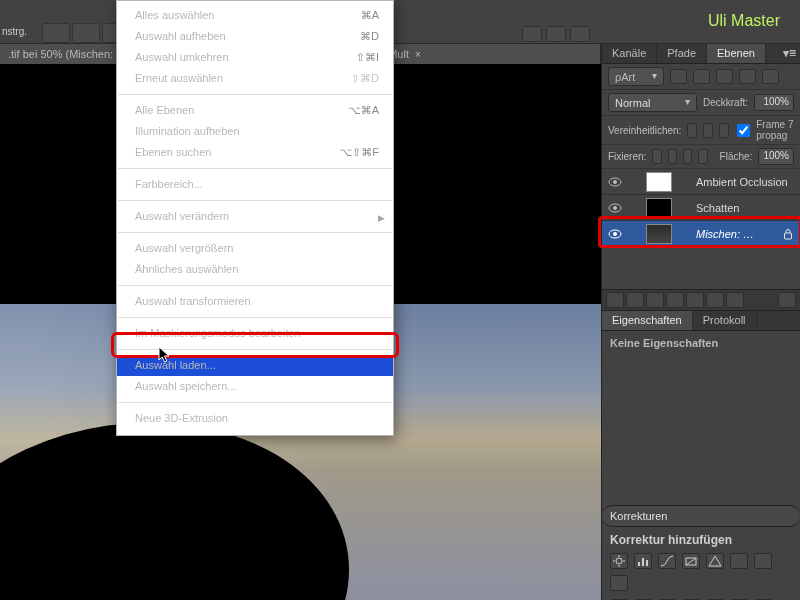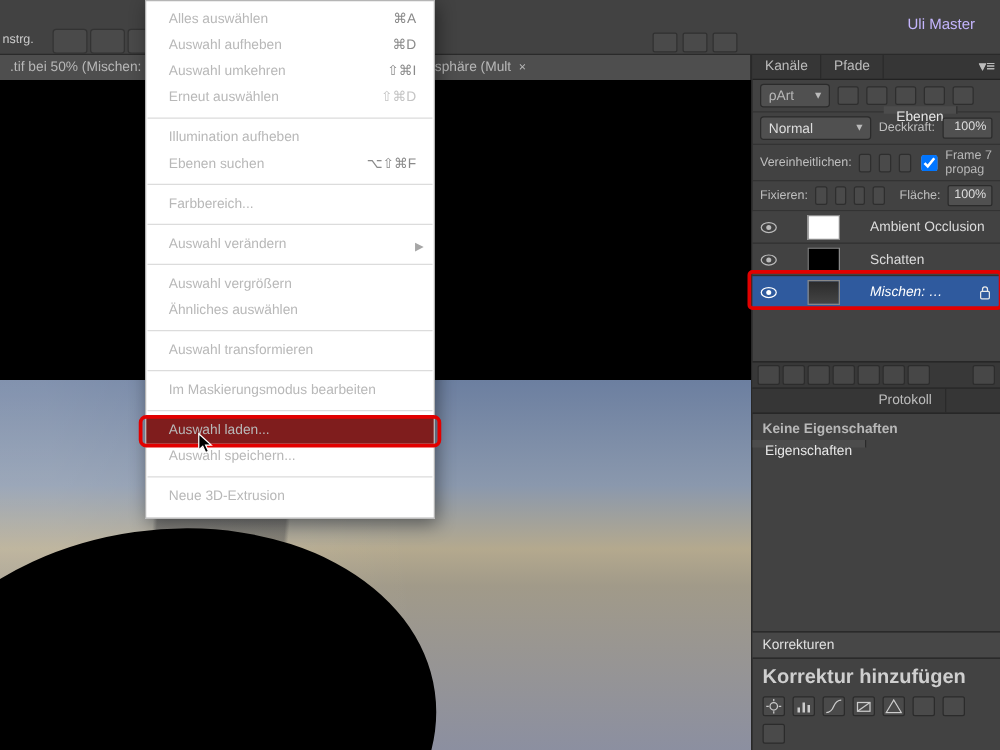--- a/index.html
+++ b/index.html
@@ -1,20 +1,20 @@
 <!DOCTYPE html>
 <html><head>
 <meta charset="utf-8">
 <style>
 * { margin:0; padding:0; box-sizing:border-box; font-family:"Lucida Grande","Segoe UI",Tahoma,sans-serif; font-size:11px; color:#b8b8b8; user-select:none; }
 body { background:#424242; width:800px; height:600px; overflow:hidden; position:relative; }
 
 
 .topbar { position:absolute; top:0; left:0; right:0; height:44px; background:#424242; border-bottom:1px solid #2a2a2a; }
-.topbar .wsname { position:absolute; right:20px; top:12px; color:#c4b5fd; font-size:12px; }
+.topbar .wsname { position:absolute; right:20px; top:12px; color:#bef264; font-size:16px; }
 .topbar .toolicons { position:absolute; top:22px; left:0; height:22px; display:flex; gap:2px; align-items:center; padding-left:4px;}
 .topbar .toolicons .tbbtn { width:28px; height:20px; background:#4a4a4a; border:1px solid #333; border-radius:3px;}
 .topbar .label { position:absolute; top:26px; left:2px; color:#ccc; font-size:10px;}
 
 
 .tabstrip { position:absolute; top:44px; left:0; right:199px; height:20px; background:#393939; display:flex; }
 .tab { padding:3px 8px; background:#4e4e4e; border-right:1px solid #2c2c2c; color:#d5d5d5; font-size:10px; white-space:nowrap; overflow:hidden; display:flex; align-items:center;}
 .tab.front { flex:0 0 120px;}
 .tab.second { flex:1;}
 .tab .x { margin-left:6px; font-size:10px; }
@@ -22,38 +22,38 @@
 
 .canvas { position:absolute; top:64px; left:0; right:199px; bottom:0; background:#000; overflow:hidden;}
 .canvas .image { position:absolute; top:240px; left:-80px; right:0; height:300px; background:linear-gradient(180deg,#6c7fa0 0%, #8a98ad 28%, #b4a98e 45%, #a19a89 55%, #8b8fa1 100%); }
 .canvas .image::before{content:"";position:absolute;inset:0;background:
  linear-gradient(95deg, rgba(0,0,0,0) 30%, rgba(50,50,55,.35) 30.5%, rgba(50,50,55,.35) 45%, rgba(0,0,0,0) 45.5%),
  linear-gradient(85deg, rgba(255,255,255,.15) 20%, rgba(255,255,255,0) 60%);
 }
 .canvas .shadow { position:absolute; width:440px; height:320px; left:-90px; top:360px; background:#000; border-radius:50%; transform:rotate(-8deg);}
 
 
-.menu { position:absolute; top:0; left:116px; width:232px; background:#fff; border:1px solid #b5b5b5; box-shadow:2px 4px 14px rgba(0,0,0,.45); padding:4px 0 6px; color:#000;text-align:center;}
+.menu { position:absolute; top:0; left:116px; width:278px; background:#fff; border:1px solid #b5b5b5; box-shadow:2px 4px 14px rgba(0,0,0,.45); padding:4px 0 6px; color:#000;text-align:center;}
 .menu .mi { display:flex; justify-content:space-between; padding:3px 14px 3px 18px; color:#222; font-size:12px; line-height:15px; position:relative;}
 .menu .mi.disabled { color:#a6a6a6; }
 .menu .mi.sub::after{content:"▶"; font-size:9px; color:#a6a6a6; position:absolute; right:8px; top:5px;}
 .menu .sep { height:1px; background:#dcdcdc; margin:5px 1px; }
 .menu .sc { color:#8a8a8a; font-size:11px; padding-left:12px;}
 .menu .mi.disabled .sc{color:#c4c4c4;}
-.menu .mi.hl { background:#7f1d1d; color:#fff; }
+.menu .mi.hl { background:#1d4ed8; color:#fff; }
 .menu .redbox { position:absolute; border:3px solid #e20000; border-radius:6px; pointer-events:none; }
 .menu .redhl { left:-6px; right:-6px; top:331px; height:26px; }
 .cursor { position:absolute; left:158px; top:346px; width:14px; height:18px; z-index:40;}
 .cursor svg{width:14px;height:18px;display:block;}
 
 
 .panels { position:absolute; top:44px; right:0; bottom:0; width:199px; background:#424242; border-left:1px solid #222;}
 .ptabs { display:flex; background:#363636; height:20px; border-bottom:1px solid #222;}
 .ptab { padding:3px 10px; color:#bcbcbc; font-size:11px; border-right:1px solid #2a2a2a;}
-.ptab.active { background:#4c4c4c; color:#e8e8e8;margin-top:41px;}
+.ptab.active { background:#4c4c4c; color:#e8e8e8;}
 .prow { display:flex; align-items:center; padding:3px 6px; gap:6px; border-bottom:1px solid #333;}
 .selectish { flex:1; height:19px; background:#505050; border:1px solid #2b2b2b; border-radius:3px; display:flex; align-items:center; padding:0 6px; color:#ddd; font-size:11px; position:relative;}
 .selectish::after{content:"▾"; position:absolute; right:6px; top:2px; color:#bbb; font-size:10px;}
 .smlabel{color:#bfbfbf; font-size:10px;}
 .valbox{width:40px; height:17px; background:#505050; border:1px solid #2b2b2b; border-radius:2px; text-align:right; padding:1px 4px; color:#ddd; font-size:10px;}
 .ic { width:17px; height:15px; background:#4a4a4a; border:1px solid #2e2e2e; border-radius:2px;}
 
 .layerlist { background:#424242; }
 .layer { display:flex; align-items:center; height:26px; border-bottom:1px solid #303030; padding:0 6px; gap:24px; position:relative;}
 .layer .eye{width:14px;display:flex;justify-content:center;}
@@ -69,22 +69,22 @@
 .redlayer{position:absolute; border:3px solid #e20000; border-radius:4px; pointer-events:none; left:-4px; right:-2px;}
 
 
 .midbar { display:flex; gap:2px; padding:2px 4px; background:#383838; border-top:1px solid #222; border-bottom:1px solid #222;}
 .midbar .mb { width:18px; height:16px; background:#474747; border:1px solid #2c2c2c; border-radius:2px;}
 .midbar .sp{flex:1;}
 
 .props { padding:6px 8px; color:#d2d2d2; font-size:11px; }
 .propsbody { height:150px; }
 
-.korrtitle{padding:4px 8px; background:#474747; border-top:1px solid #222; border-bottom:1px solid #222; font-size:11px; color:#e0e0e0;}
-.korrsub{padding:6px 8px 2px; font-size:16px; color:#cfcfcf; font-weight:bold;}
+.korrtitle{padding:4px 8px; background:#474747; border-top:1px solid #222; border-bottom:1px solid #222; font-size:11px; color:#e0e0e0;border-radius:10px;}
+.korrsub{padding:6px 8px 2px; font-size:12px; color:#cfcfcf; font-weight:bold;}
 .korrgrid{display:flex; flex-wrap:wrap; gap:6px; padding:4px 8px 8px;}
 .kic{width:18px;height:16px;border:1px solid #2b2b2b;background:#4a4a4a;border-radius:2px;display:flex;align-items:center;justify-content:center;}
 .kic svg{width:14px;height:12px;}
 
 
 .panelmenu{position:absolute; right:4px; top:2px; color:#bbb; font-size:12px;}
 
 
 .tinyicons{position:absolute; top:26px; right:210px; display:flex; gap:4px;}
 .tinyicons .tb{width:20px;height:16px;background:#4a4a4a;border:1px solid #303030;border-radius:2px;}
@@ -134,20 +134,24 @@
     </div>
   <div class="mi">
       <span>Auswahl umkehren</span>
       <span class="sc">⇧⌘I</span>
     </div>
   <div class="mi disabled">
       <span>Erneut auswählen</span>
       <span class="sc">⇧⌘D</span>
     </div>
   <div class="sep"></div>
+  <div class="mi">
+      <span>Alle Ebenen</span>
+      <span class="sc">⌥⌘A</span>
+    </div>
   <div class="mi">
       <span>Illumination aufheben</span>
     </div>
   <div class="mi">
       <span>Ebenen suchen</span>
       <span class="sc">⌥⇧⌘F</span>
     </div>
   <div class="sep"></div>
   <div class="mi">
       <span>Farbbereich...</span>

